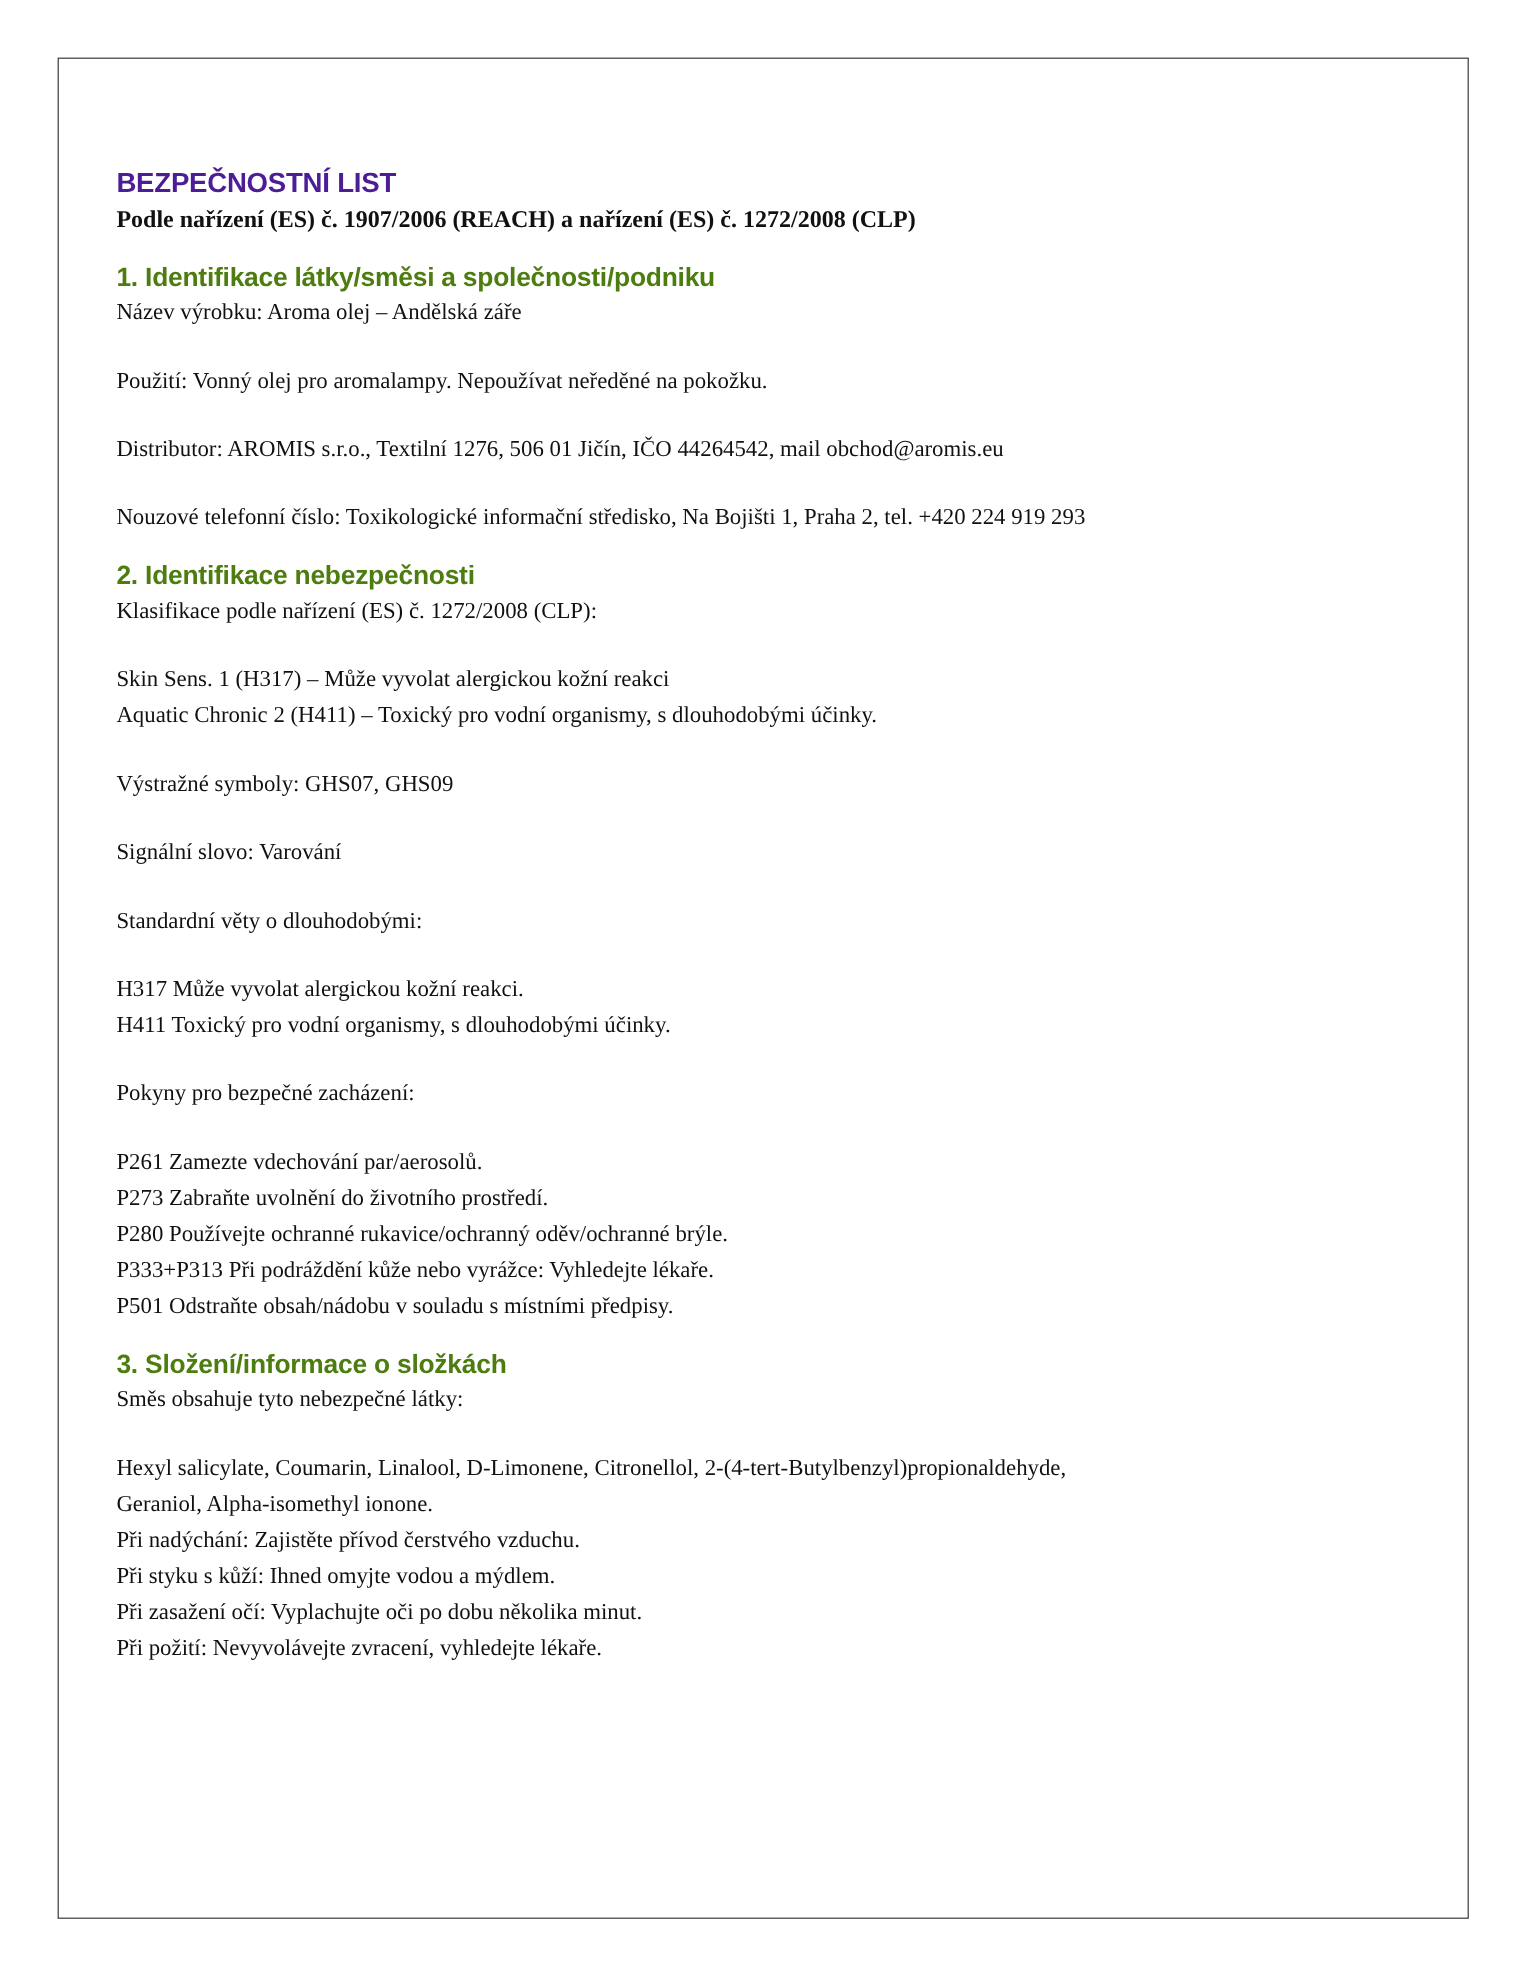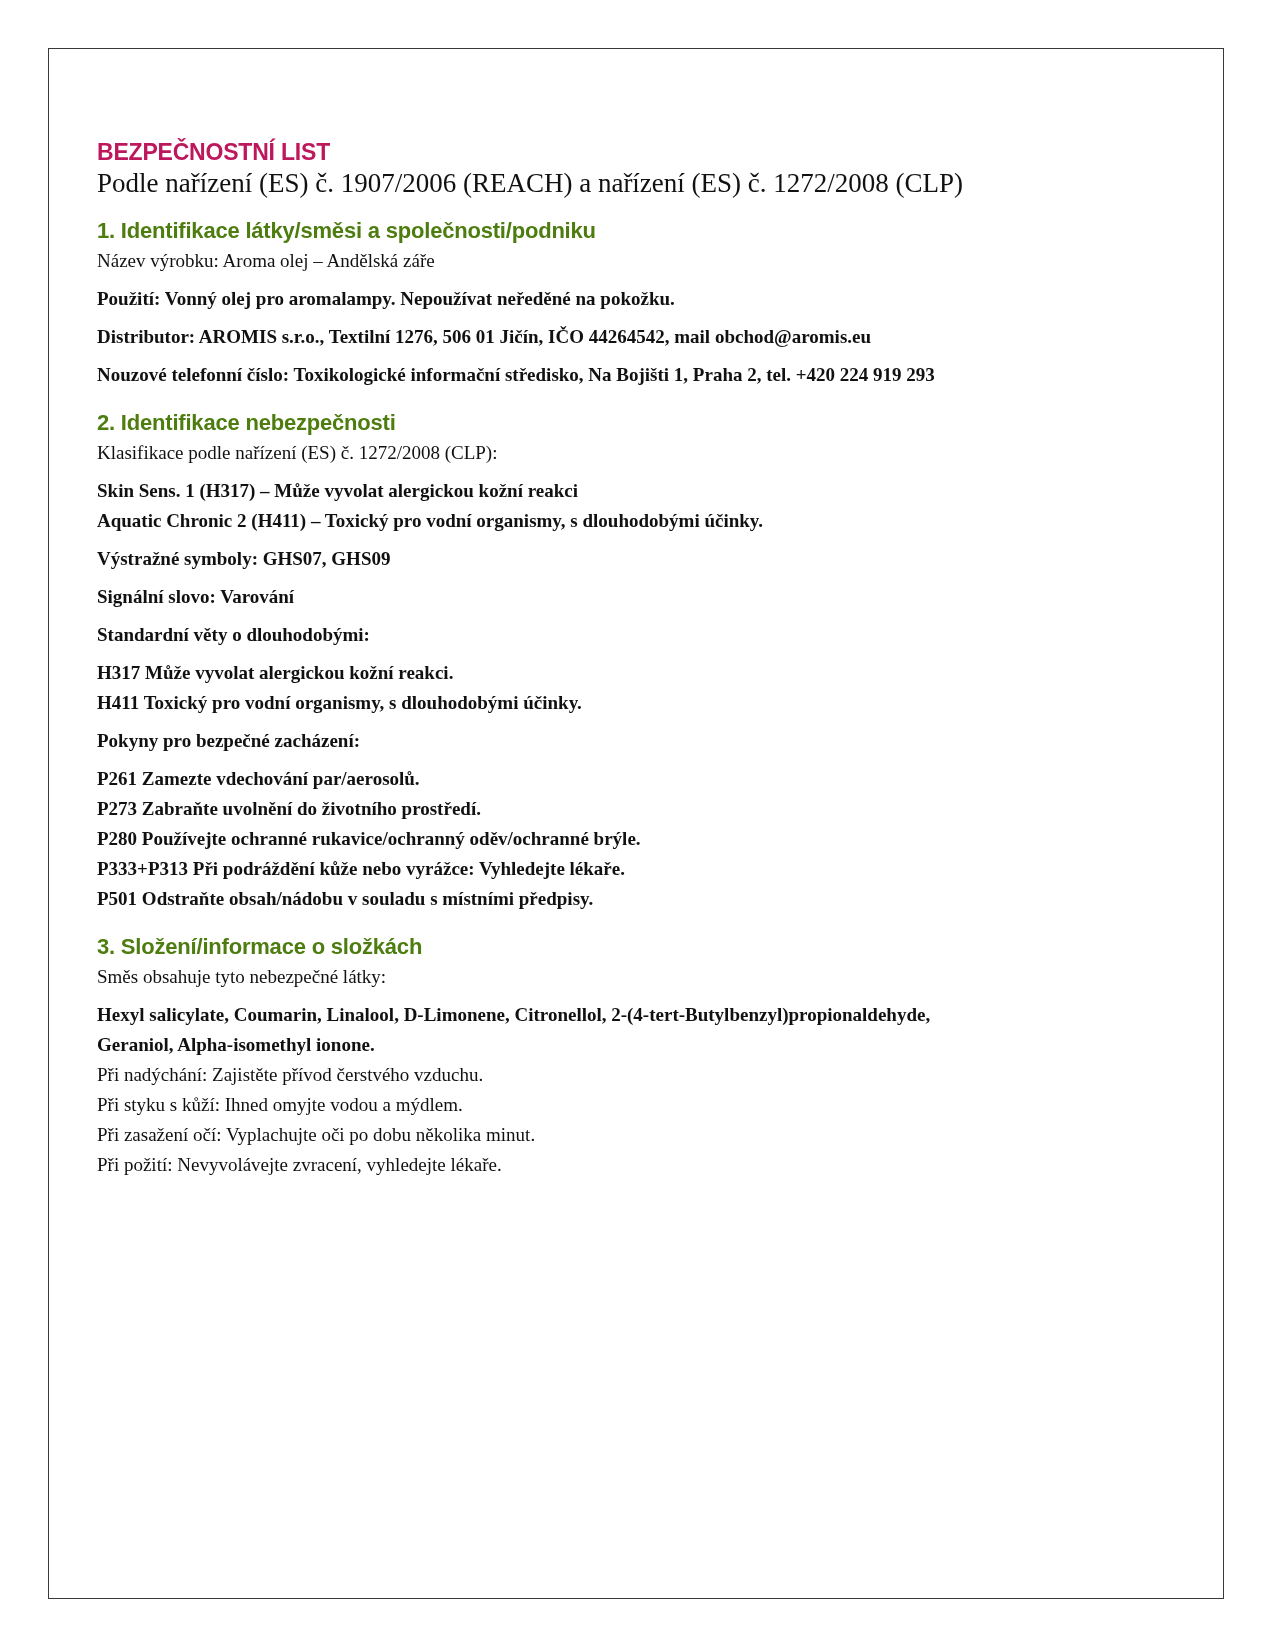--- a/index.html
+++ b/index.html
@@ -26,49 +26,49 @@
     .content {
       position: absolute;
       left: 97px;
       top: 138px;
       width: 1090px;
     }
     .doc-title {
       font-family: "Liberation Sans", "DejaVu Sans", sans-serif;
       font-weight: bold;
       font-size: 23px;
-      color: #be185d;
+      color: #4c1d95;
       margin: 0;
       line-height: 28px;
       letter-spacing: -0.2px;
     }
     .subtitle {
       font-family: "Liberation Serif", "DejaVu Serif", serif;
-      font-size: 27px;
+      font-size: 20px;
       line-height: 30px;
       margin: 2px 0 0 0;
+      font-weight: bold;
     }
     .section-heading {
       font-family: "Liberation Sans", "DejaVu Sans", sans-serif;
       font-weight: bold;
       font-size: 22px;
       color: #4d7c0f;
       margin: 18px 0 0 0;
       line-height: 30px;
       letter-spacing: -0.2px;
     }
     .para {
       font-family: "Liberation Serif", "DejaVu Serif", serif;
       font-size: 19px;
       line-height: 30px;
       margin: 0;
     }
     .para + .para.gap, .gap {
-      margin-top: 8px;
-      font-weight: bold;
+      margin-top: 27px;
     }
     .lines .line {
       display: block;
     }
   </style>
 </head>
 <body>
 
 <div class="page-frame"></div>
 

